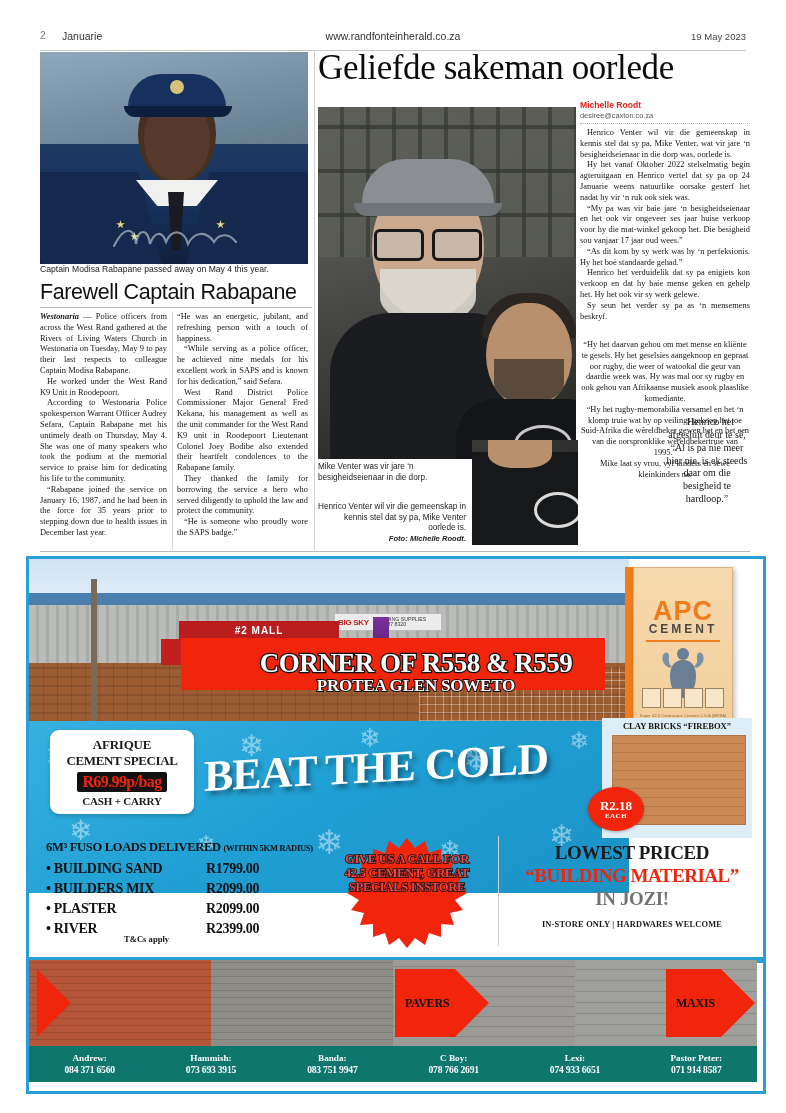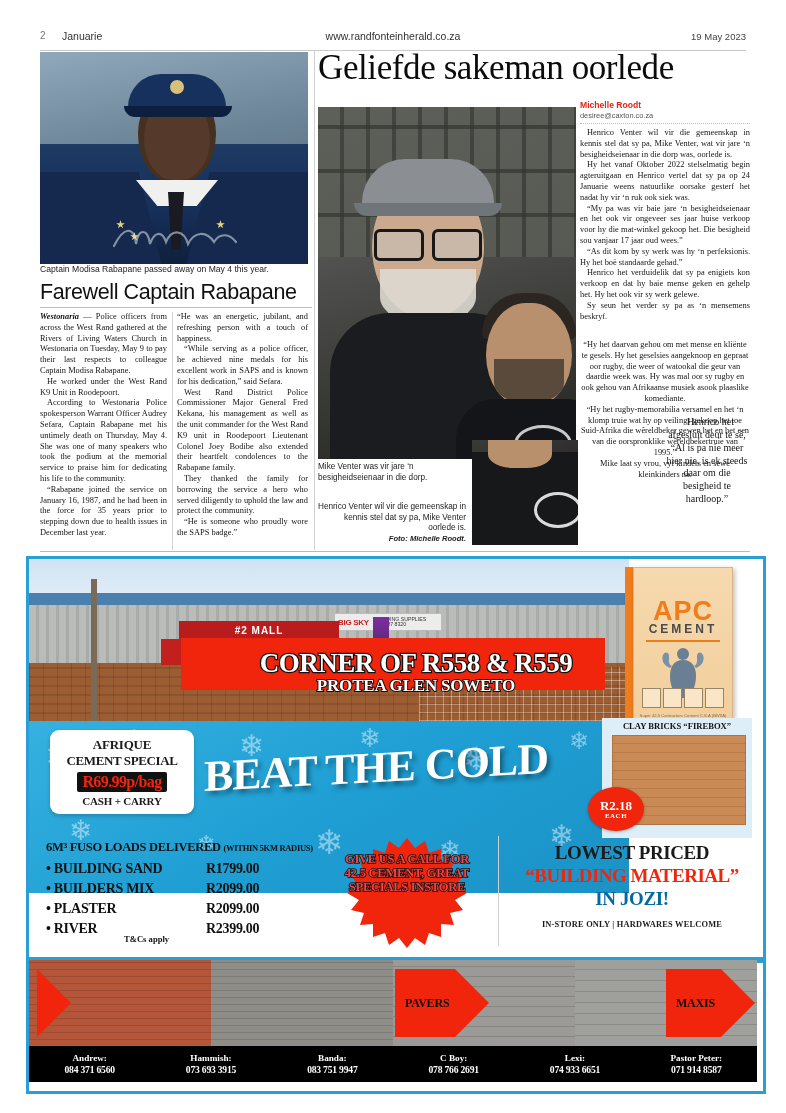--- a/index.html
+++ b/index.html
@@ -222,21 +222,21 @@
   .tcs{position:absolute;left:124px;top:934px;font-size:8.6px;font-weight:700;color:#111;}
 
   .burst{position:absolute;left:330px;top:838px;width:154px;height:110px;}
   .burst-txt{position:absolute;left:336px;top:852px;width:142px;text-align:center;
     font-size:12.6px;font-weight:700;color:#ef4444;line-height:1.12;letter-spacing:-.3px;
     -webkit-text-stroke:1.6px #111;paint-order:stroke fill;}
 
   .lowest{position:absolute;left:510px;top:842px;width:244px;text-align:center;}
   .lw1{font-size:19px;font-weight:700;color:#1b1b1b;letter-spacing:-.4px;}
   .lw2{font-size:19px;font-weight:700;color:#f1240c;letter-spacing:-.5px;margin-top:1px;}
-  .lw3{font-size:19px;font-weight:700;color:#0369a1;letter-spacing:-.4px;margin-top:1px;}
+  .lw3{font-size:19px;font-weight:700;color:#737373;letter-spacing:-.4px;margin-top:1px;}
   .lw4{font-size:8.4px;font-weight:700;color:#1b1b1b;margin-top:10px;letter-spacing:.2px;}
 
   .vdiv{position:absolute;left:498px;top:836px;width:1px;height:110px;background:#cfcfcf;}
   .bluebar{position:absolute;left:0;top:398px;width:734px;height:6px;background:#2a9fd6;}
 
   .prod-strip{position:absolute;left:0;top:404px;width:734px;height:86px;display:flex;}
   .prod-cell{position:relative;flex:1;overflow:hidden;}
   .pc-tile{background:
       repeating-linear-gradient(0deg,#b4563a 0 6px,#a04a31 6px 7px),
       repeating-linear-gradient(90deg,rgba(0,0,0,.2) 0 1px,transparent 1px 12px);}
@@ -249,21 +249,21 @@
   .pc-maxi{background:
       repeating-linear-gradient(0deg,#9fa09c 0 10px,#8b8c87 10px 11px),
       repeating-linear-gradient(90deg,rgba(0,0,0,.2) 0 1px,transparent 1px 28px);}
   .arrow{position:absolute;top:50%;transform:translateY(-50%);
     display:flex;align-items:center;}
   .arrow .tri{width:0;height:0;border-top:34px solid transparent;border-bottom:34px solid transparent;
     border-left:34px solid #f1240c;}
   .arrow .blk{background:#f1240c;height:68px;display:flex;align-items:center;padding:0 6px 0 10px;}
   .arrow .blk span{font-size:12px;font-weight:700;color:#111;line-height:1.05;letter-spacing:-.2px;}
 
-  .contact-bar{position:absolute;left:0;top:490px;width:734px;height:36px;background:#000000;
+  .contact-bar{position:absolute;left:0;top:490px;width:734px;height:36px;background:#0f766e;
     display:flex;align-items:center;}
   .contact{flex:1;text-align:center;color:#fff;line-height:1.2;}
   .contact .nm{font-size:9.2px;font-weight:700;}
   .contact .ph{font-size:9.6px;font-weight:700;letter-spacing:-.2px;}
 </style>
 </head>
 <body>
 
 <div class="page">
 

